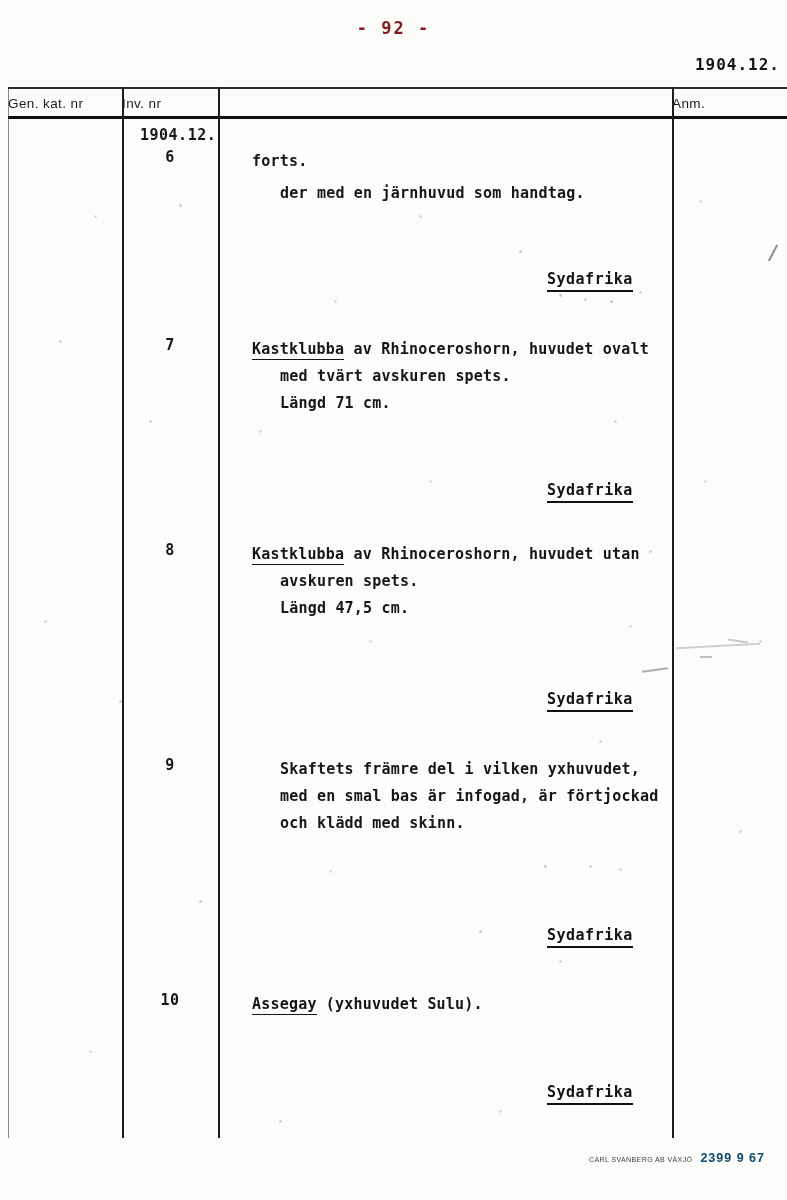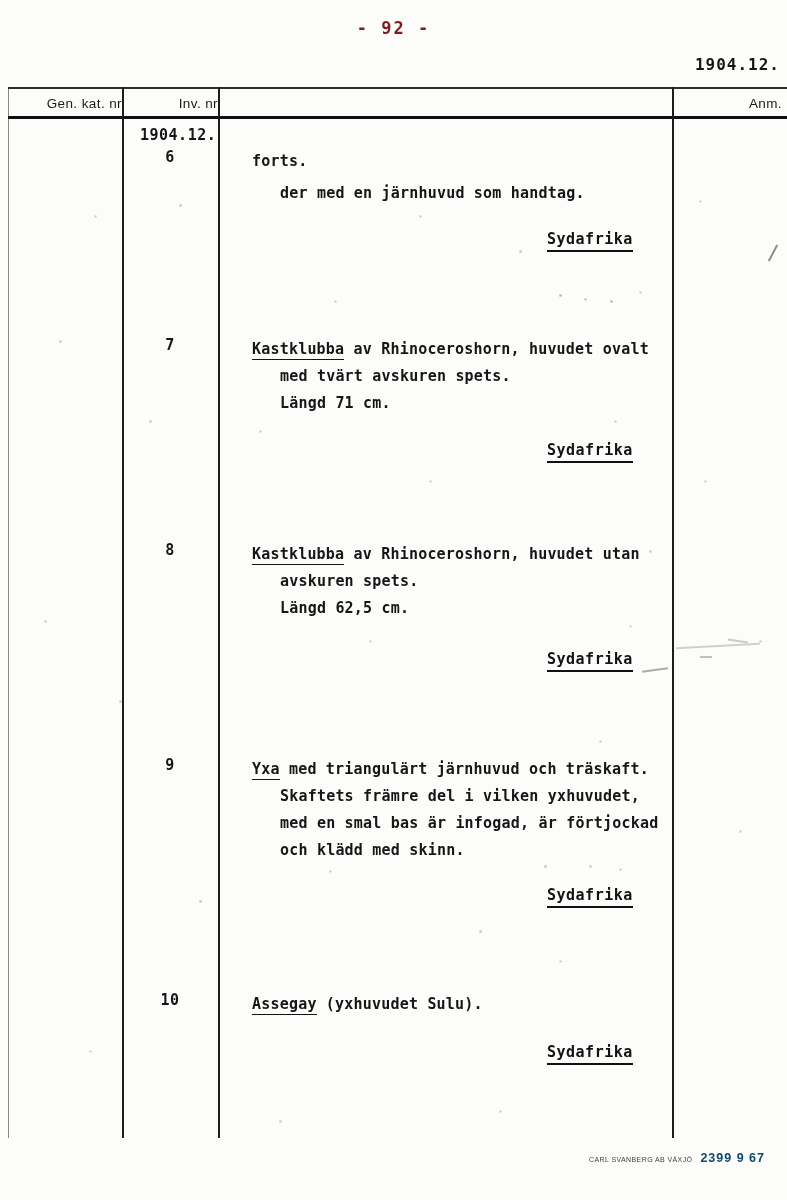--- a/index.html
+++ b/index.html
@@ -23,21 +23,21 @@
   .rule{position:absolute;background:#222;}
   .rule-top{top:87px;left:8px;right:0;height:2px;background:#2e2e2e;}
   .rule-header{top:116px;left:8px;right:0;height:3px;background:#101010;}
   .vline{position:absolute;top:87px;height:1051px;width:2px;background:#1d1d1d;}
   .vline-left{left:8px;width:1px;background:rgba(40,40,40,0.55);}
   .vline-1{left:122px;}
   .vline-2{left:218px;}
   .vline-3{left:672px;}
   
   .col-label{
-    position:absolute;top:96px;text-align:right;
+    position:absolute;top:96px;text-align:left;
     font-family:"Liberation Sans","DejaVu Sans",sans-serif;
     font-size:13.5px;color:#1b1b1b;letter-spacing:0.4px;
   }
   .col-label.c1{left:8px;width:114px;}
   .col-label.c2{left:122px;width:96px;}
   .col-label.c4{left:672px;width:110px;}
   
   .inv-year{top:126px;left:140px;font-size:15px;font-weight:700;letter-spacing:0.5px;}
   .entry{position:absolute;left:0;right:0;}
   .entry .inv-nr{
@@ -47,21 +47,21 @@
   .entry .body{position:absolute;left:252px;top:0;width:420px;}
   .entry .line{
     font-size:15px;font-weight:700;letter-spacing:0.2px;line-height:27px;
     white-space:nowrap;
   }
   .entry .line.ind{margin-left:28px;}
   .u-title{border-bottom:1.6px solid #151515;padding-bottom:1px;}
   .origin{
     position:absolute;left:547px;
     font-size:15px;font-weight:700;letter-spacing:0.5px;
-    border-bottom:2px solid #111;padding-bottom:2px;color:#131313;
+    border-bottom:2px solid #111;padding-bottom:2px;color:#131313;margin-top:40px;
   }
   
   .printer{
     top:1148px;right:22px;white-space:nowrap;
     font-family:"Liberation Sans","DejaVu Sans",sans-serif;color:#2c2c2c;
   }
   .printer .pname{font-size:7px;letter-spacing:0.4px;color:#3d3d3d;}
   .printer .pcode{font-size:12.5px;font-weight:700;margin-left:8px;color:#0c4a6e;letter-spacing:1px;}
   
   .speckles{
@@ -129,29 +129,28 @@
     <div class="line ind">Längd 71 cm.</div>
   </div>
   <div class="origin" style="top:105px;">Sydafrika</div>
 </div>
 
 <div class="entry" style="top:541px;">
   <div class="inv-nr">8</div>
   <div class="body">
     <div class="line"><span class="u-title">Kastklubba</span><span> av Rhinoceroshorn, huvudet utan</span></div>
     <div class="line ind">avskuren spets.</div>
-    <div class="line ind">Längd 62,5 cm.</div>
+    <div class="line ind">Längd 47,5 cm.</div>
   </div>
   <div class="origin" style="top:109px;">Sydafrika</div>
 </div>
 
 <div class="entry" style="top:756px;">
   <div class="inv-nr">9</div>
   <div class="body">
-    <div class="line"><span class="u-title">Yxa</span><span> med triangulärt järnhuvud och träskaft.</span></div>
     <div class="line ind">Skaftets främre del i vilken yxhuvudet,</div>
     <div class="line ind">med en smal bas är infogad, är förtjockad</div>
     <div class="line ind">och klädd med skinn.</div>
   </div>
   <div class="origin" style="top:130px;">Sydafrika</div>
 </div>
 
 <div class="entry" style="top:991px;">
   <div class="inv-nr">10</div>
   <div class="body">

